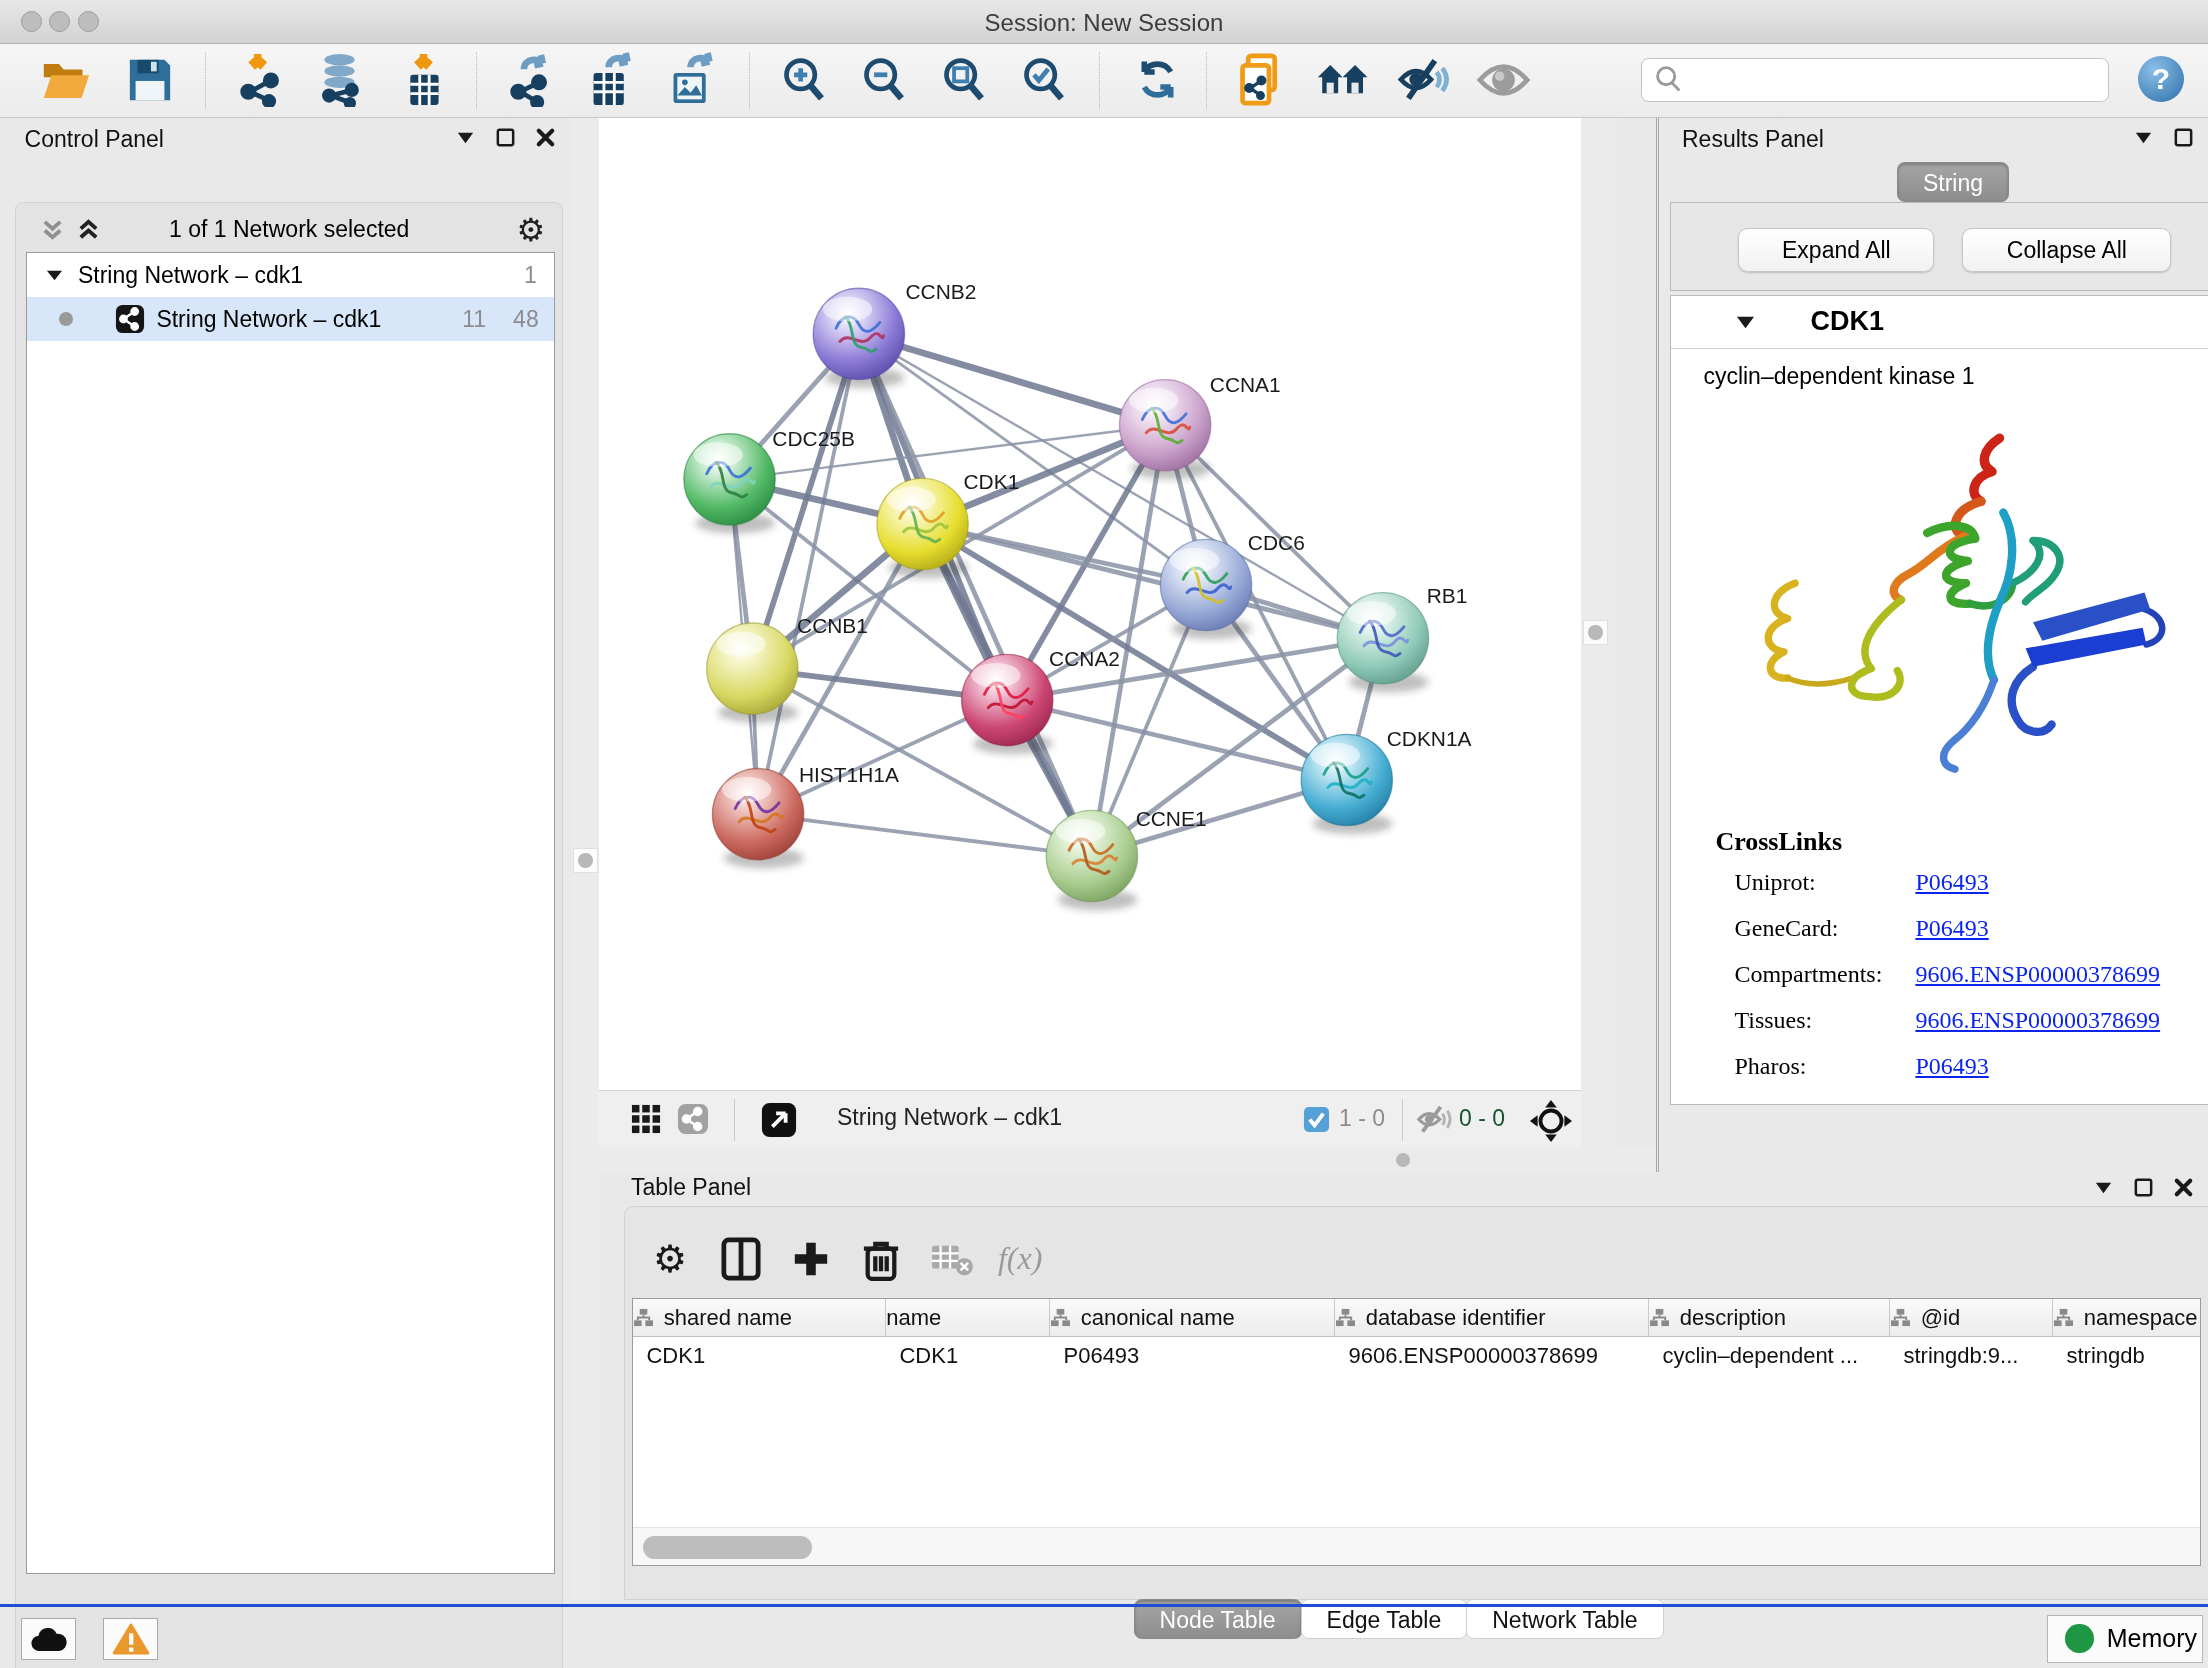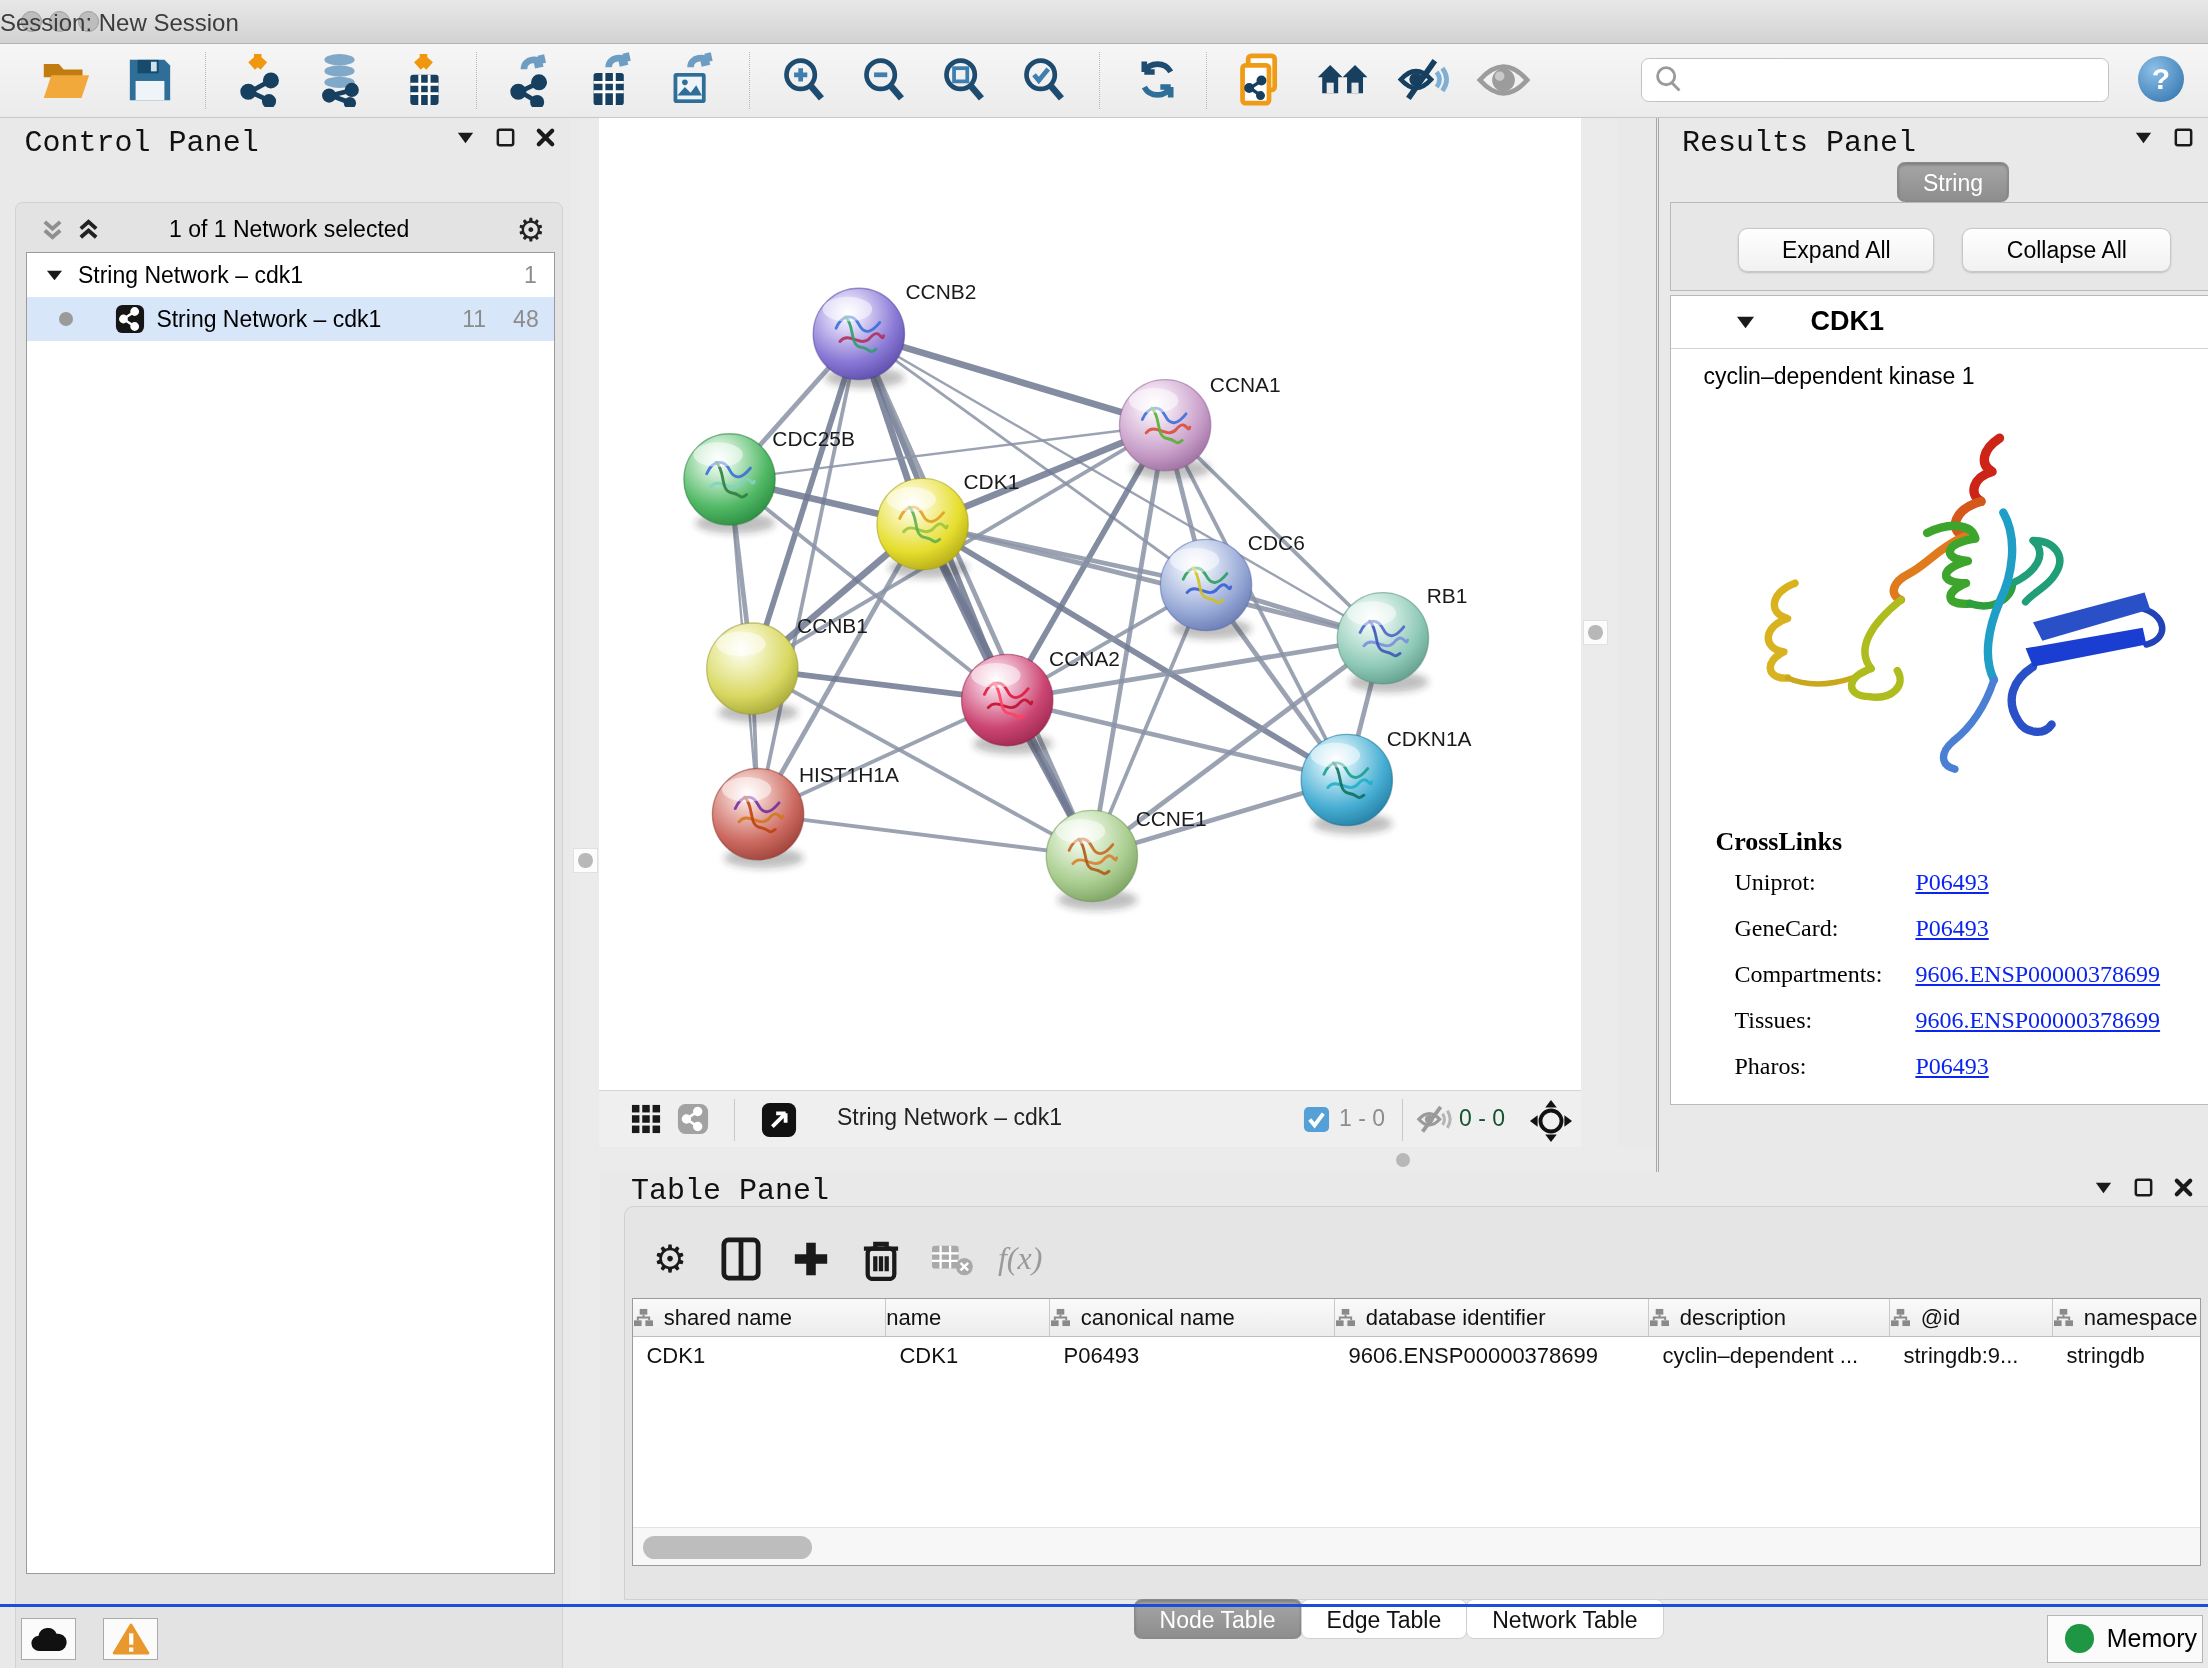--- a/index.html
+++ b/index.html
@@ -6,39 +6,39 @@
   html,body { background:#9a9a9a; }
   body { font-family:"Liberation Sans", sans-serif; }
   #app { position:relative; width:2208px; height:1668px; background:#e9e9e9; overflow:hidden; }
   .abs { position:absolute; }
 
   
   #titlebar { left:0; top:0; width:2208px; height:44px;
     background:linear-gradient(#e8e8e8,#d2d2d2); border-bottom:1px solid #b2b2b2; }
   .traffic { position:absolute; top:11.4px; width:21px; height:21px; border-radius:50%;
     background:#bdbdbd; border:1px solid #9c9c9c; }
-  #win-title { position:absolute; top:8.6px; left:0; width:100%; 
+  #win-title { position:absolute; top:8.6px; left:0; width:100%; text-align:center;
     font-size:24px; color:#3d3d3d; }
 
   
   #toolbar { left:0; top:44px; width:2208px; height:74px;
     background:linear-gradient(#f6f6f6,#ebebeb); border-bottom:1px solid #c7c7c7; }
   .tbtn { position:absolute; top:1.9px; width:55px; height:68px; display:flex;
     align-items:center; justify-content:center; cursor:pointer; }
   .tsep { position:absolute; top:7.6px; height:57px; width:0; border-left:1.9px dotted #b8b8b8; }
   #search-box { position:absolute; left:1641px; top:14.3px; width:468px; height:44px;
     background:#fff; border:1px solid #c2c2c2; border-radius:7.6px; display:flex; align-items:center; }
   #search-input { border:none; outline:none; flex:1; height:38px; font-size:23px;
     font-family:"Liberation Sans",sans-serif; background:transparent; padding-right:9.5px; }
   #help-btn { position:absolute; left:2138px; top:12.4px; width:46px; height:46px; border-radius:50%;
     background:radial-gradient(circle at 35% 30%, #8cc0e8, #4886bc 70%, #35699a);
     color:#fff; font-size:30px; font-weight:bold; text-align:center; line-height:46px; cursor:pointer; }
 
   
-  .panel-title { font-size:30px; color:#111;font-family:Liberation Mono, monospace; }
+  .panel-title { font-size:23px; color:#111; }
   .panel-controls { position:absolute; display:flex; gap:17px; align-items:center; }
   .tab { height:40px; line-height:40px; padding:0 25px; font-size:23px; color:#111;
     background:#fff; border:1px solid #cfcfcf; border-radius:7.6px; margin-left:-1px; cursor:pointer; }
   .tab-active { background:linear-gradient(#a6a6a6,#8d8d8d); color:#fff; border-color:#8a8a8a;
     box-shadow:inset 0 1.9px 2.9px rgba(0,0,0,.25); }
 
   
   #control-panel { left:7.6px; top:118px; width:563px; height:1482px; }
   #cp-tabs { position:absolute; left:59px; top:44px; display:flex; }
   #cp-sub { position:absolute; left:7.6px; top:84px; width:548px; height:1495px;

